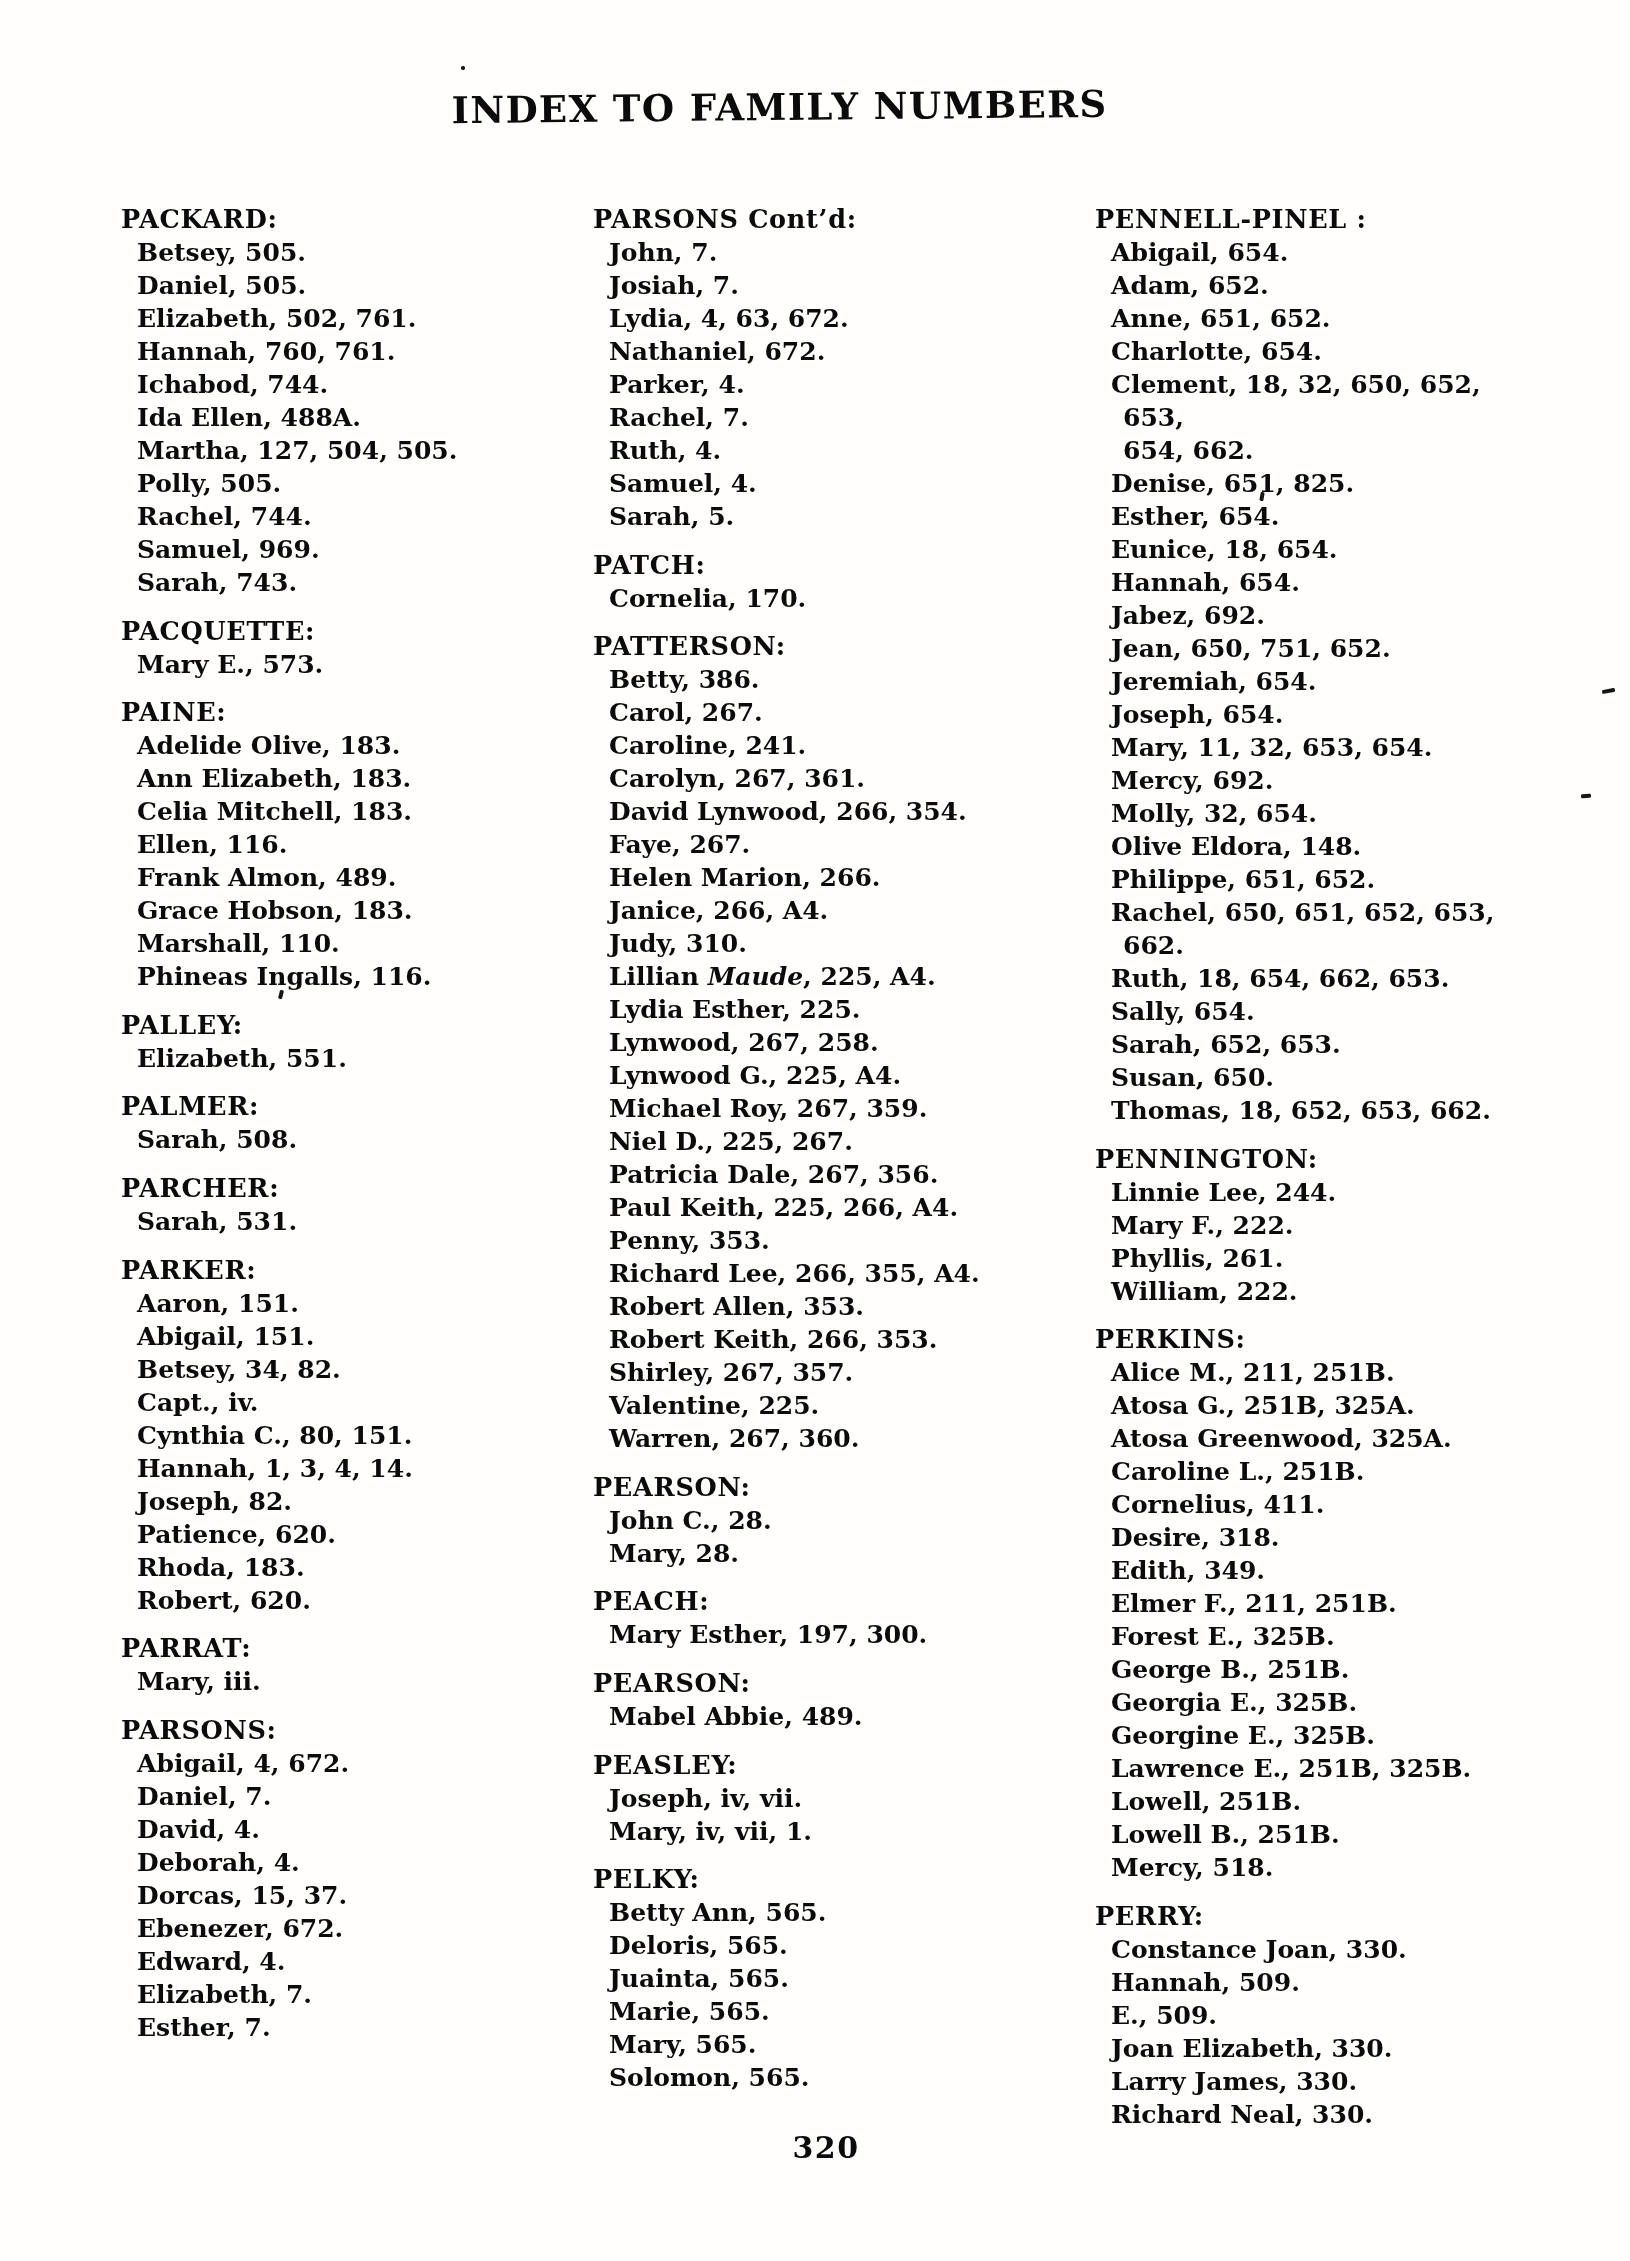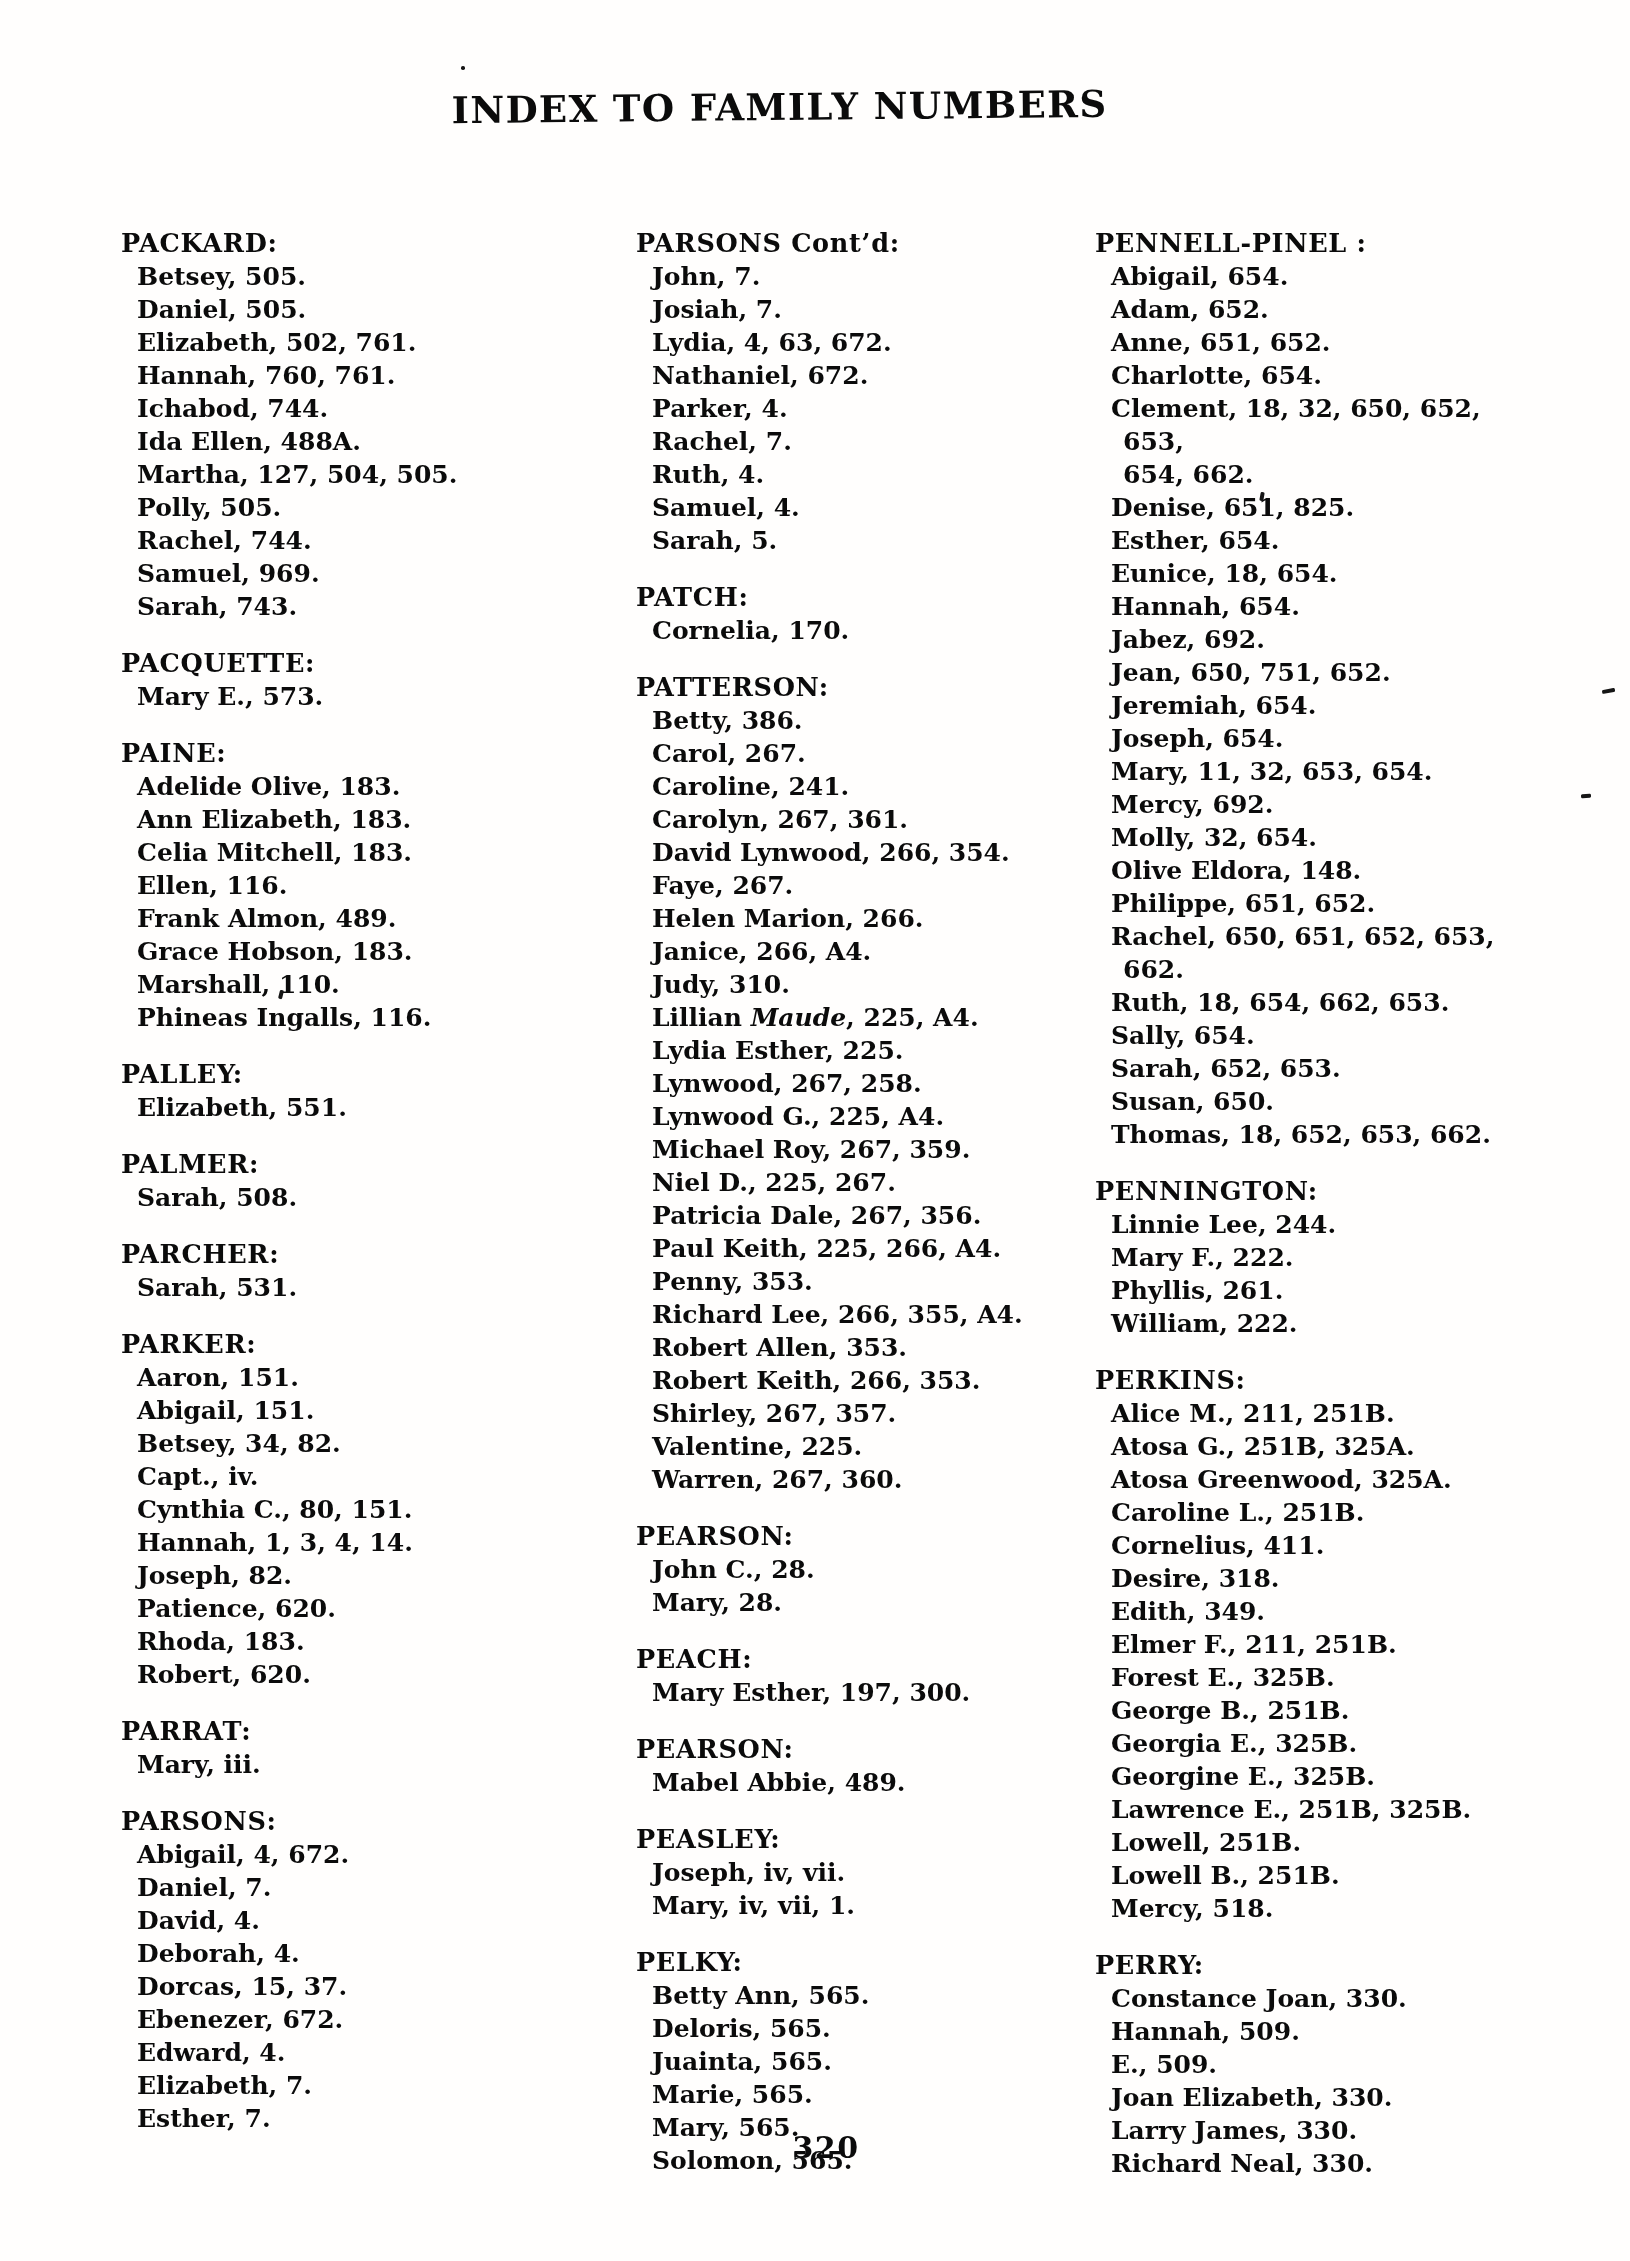--- a/index.html
+++ b/index.html
@@ -10,23 +10,23 @@
     overflow:hidden;
   }
   .page{position:absolute;inset:0;background:#fffefd;}
   .title{
     position:absolute;top:85px;left:0;width:1559px;
     text-align:center;font-size:37px;font-weight:bold;letter-spacing:1.4px;
     transform:rotate(-0.55deg);
   }
   .col{position:absolute;top:203px;}
   #col1{left:121px;width:447px;}
-  #col2{left:636px;width:461px;}
+  #col2{left:593px;width:461px;}
   #col3{left:1095px;width:434px;}
-  .section{margin-bottom:15.6px;margin-top:24px;}
+  .section{margin-bottom:15.6px;}
   .heading{
     font-size:25.5px;font-weight:bold;line-height:33px;letter-spacing:0.7px;
     white-space:nowrap;
   }
   .entry{
     font-size:25px;font-weight:bold;line-height:33px;
     padding-left:28px;text-indent:-12px;
   }
   .entry i{font-style:italic;}
   .page-number{

